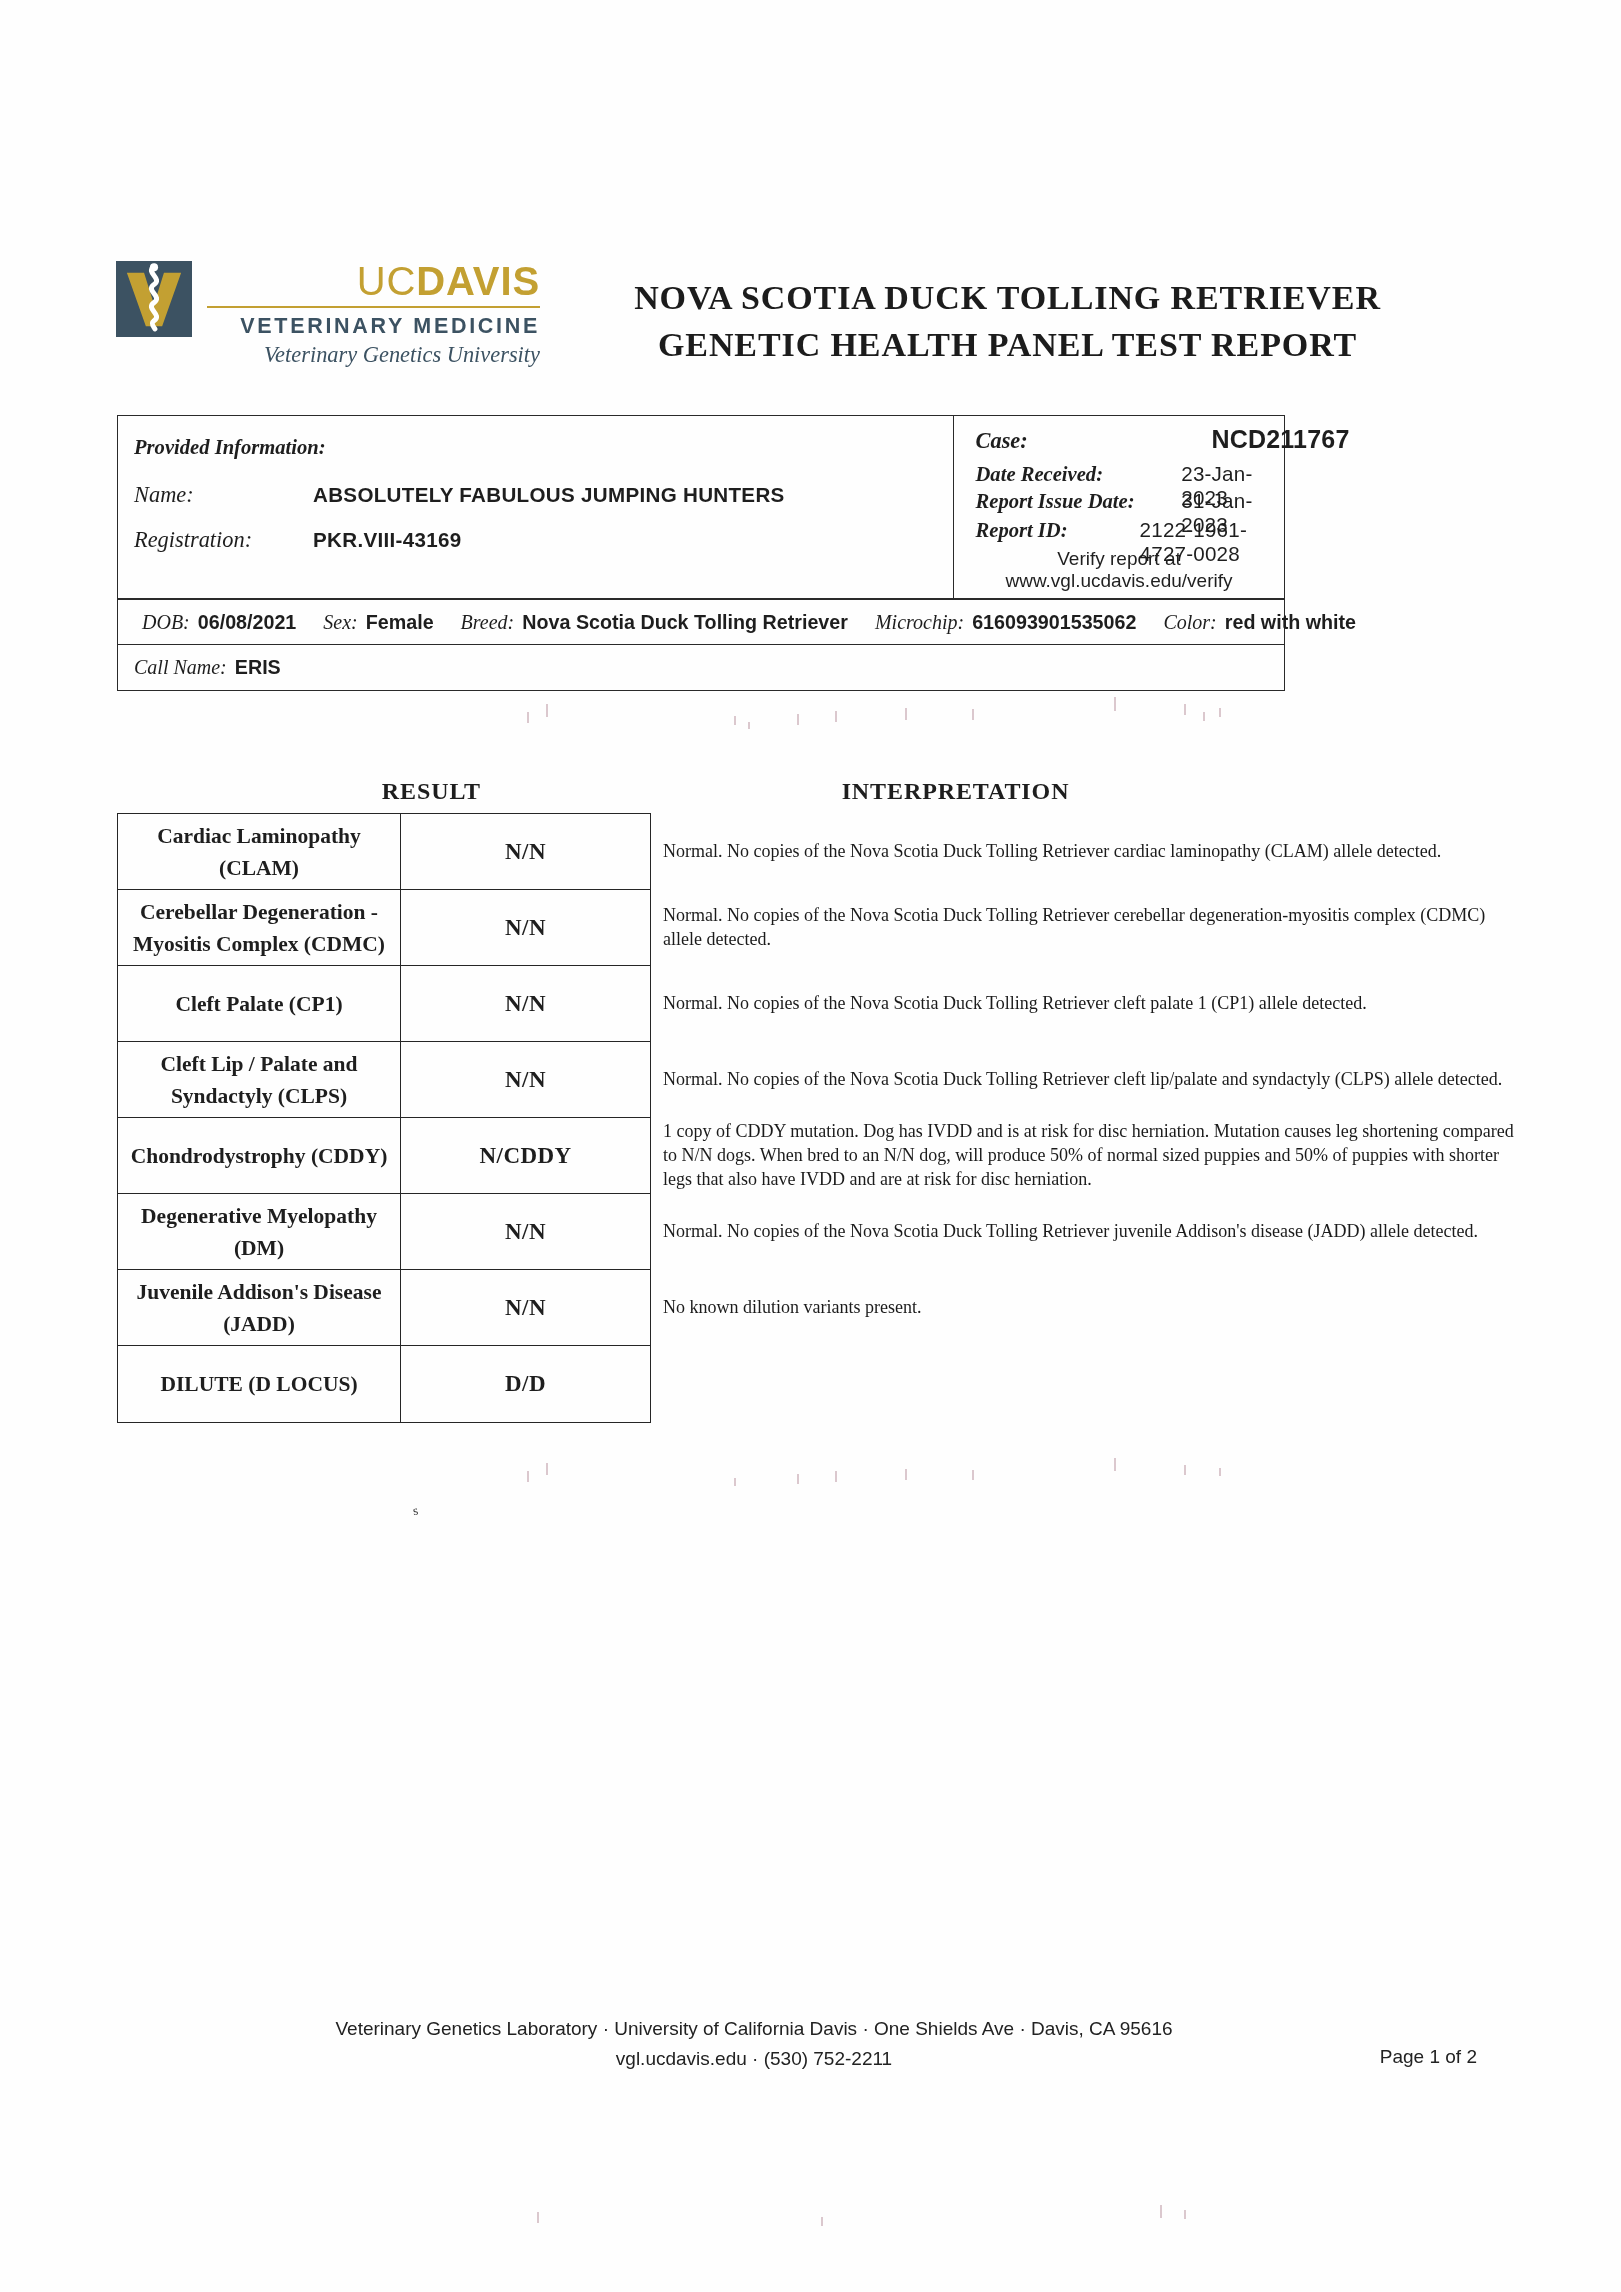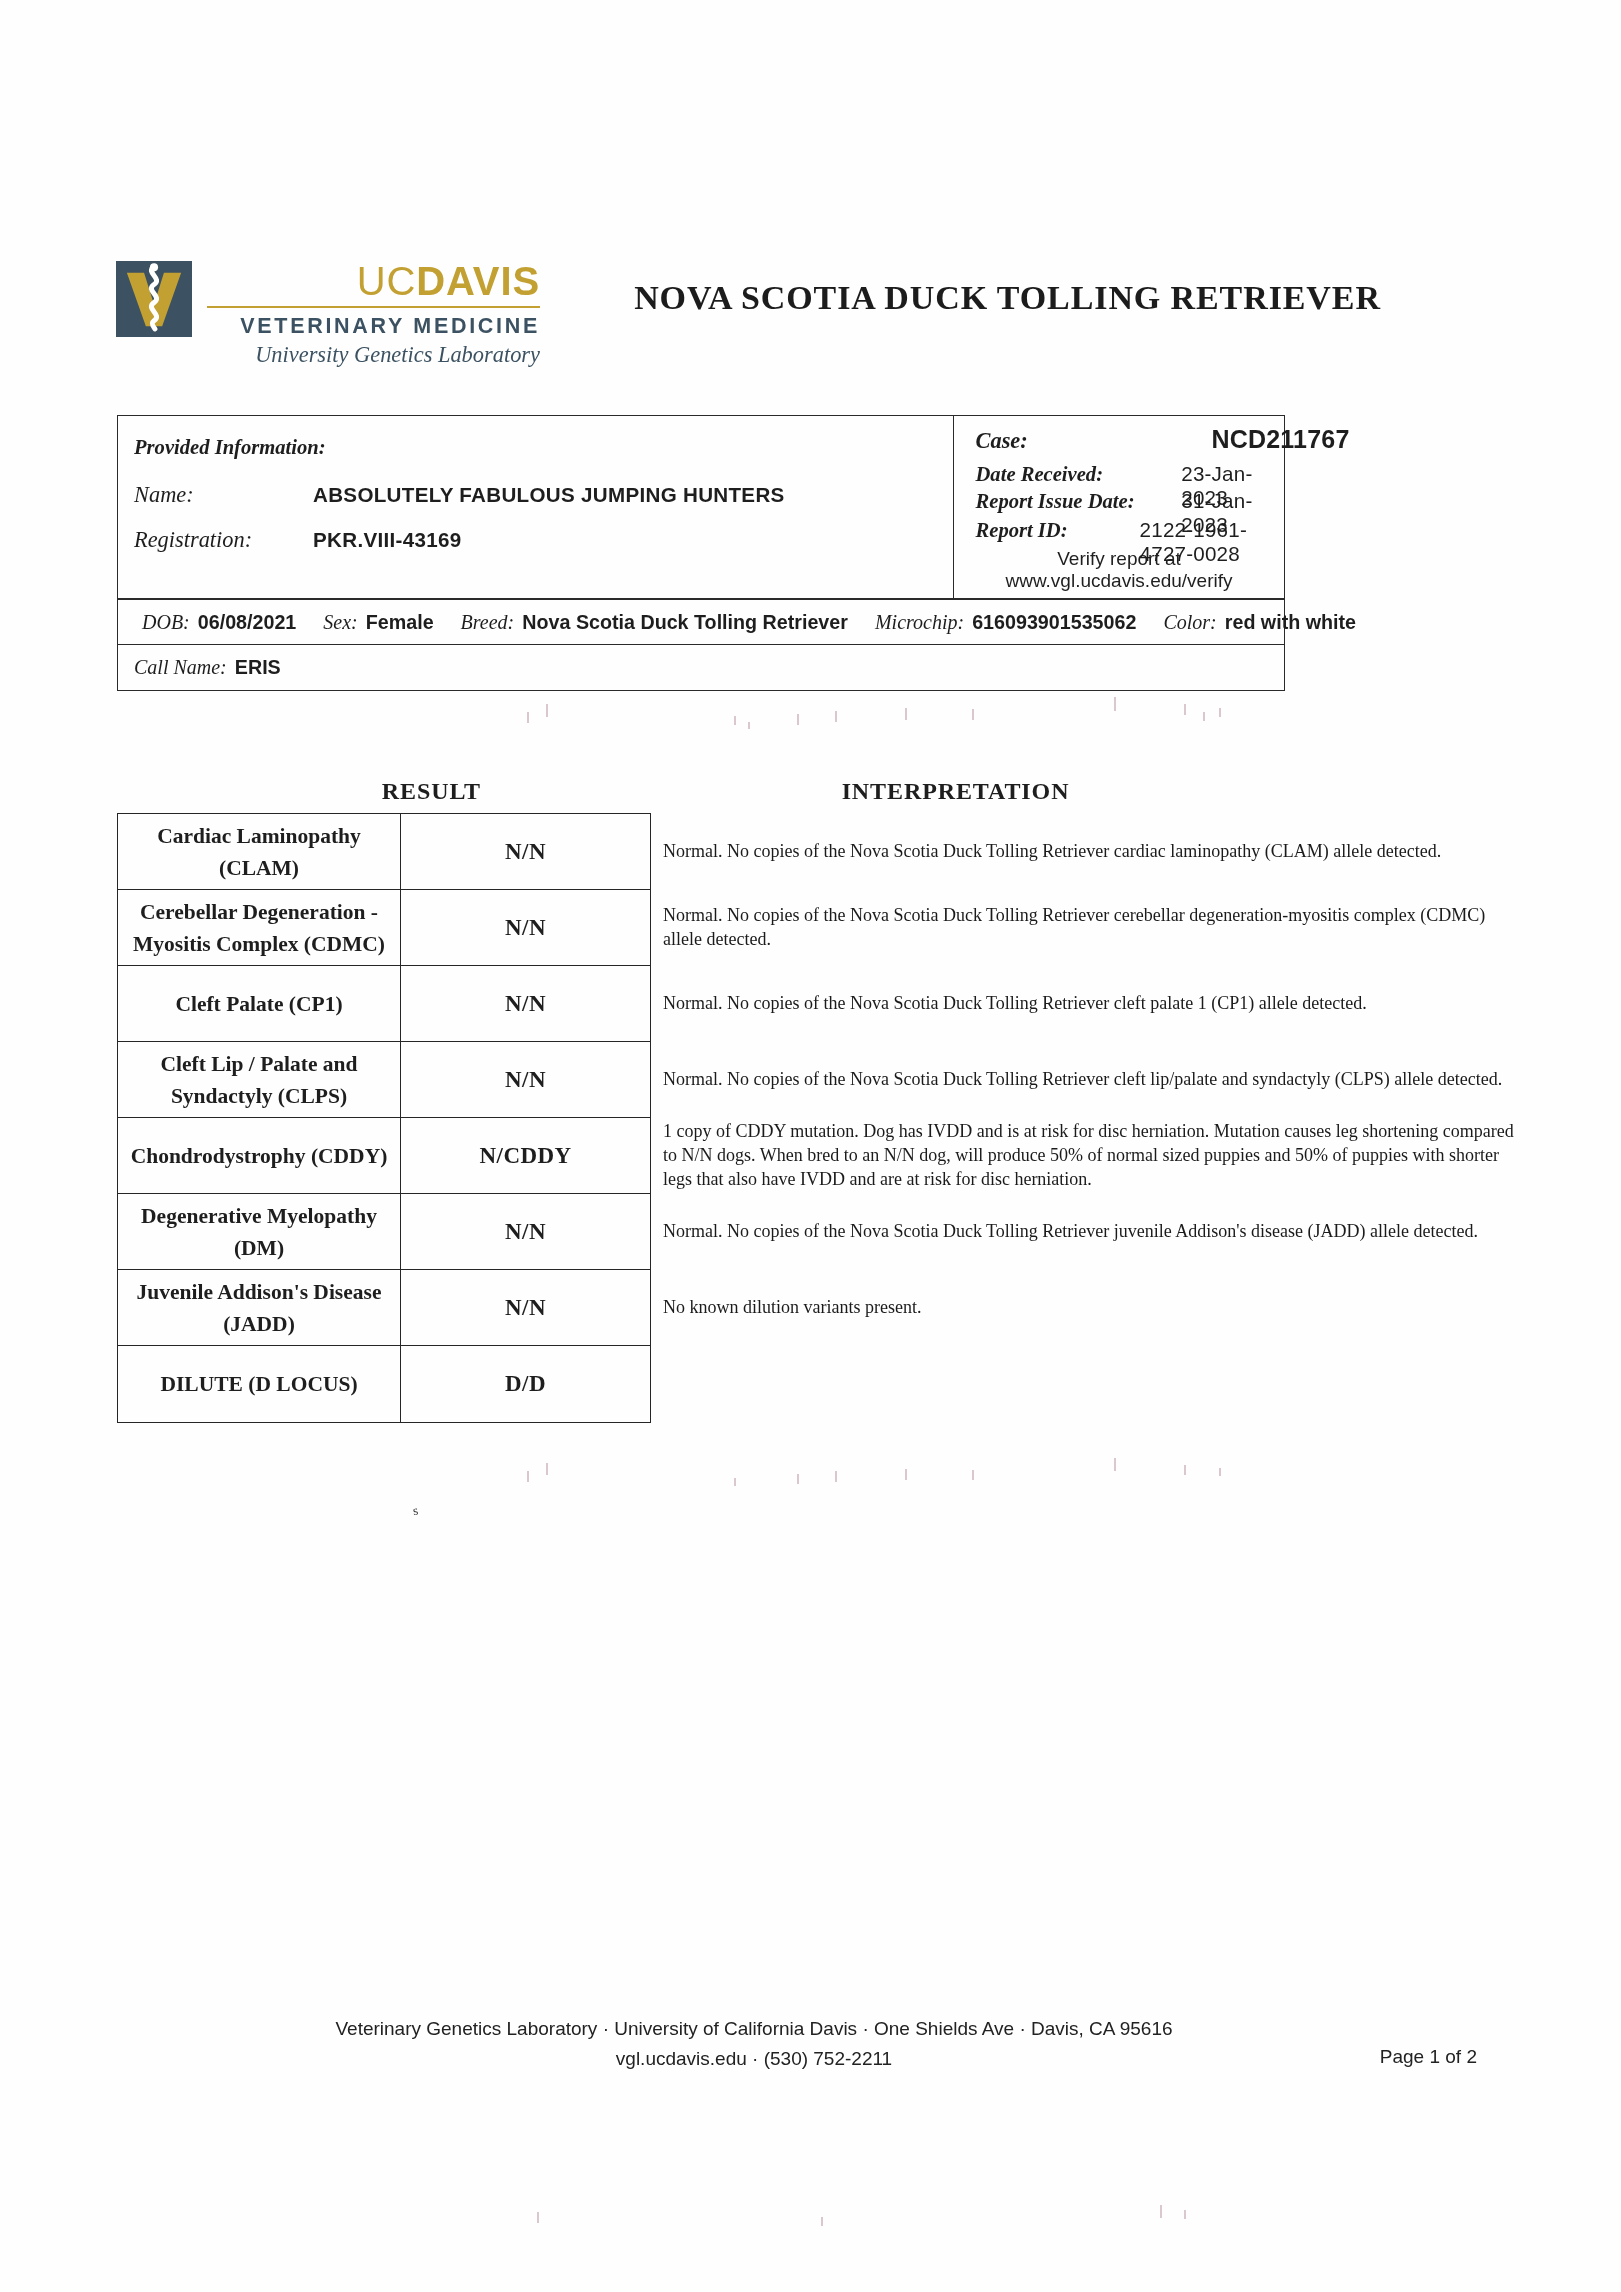--- a/index.html
+++ b/index.html
@@ -92,26 +92,27 @@
         <rect width="84" height="84" fill="#3C5262"></rect>
         <path d="M12,13 L31,13 L42,48 L53,13 L72,13 L51,72 L33,72 Z" fill="#C3A032"></path>
         <path d="M42,6 C32,13 52,19 42,26 C32,33 52,39 42,46 C32,53 52,59 42,66 C38,69 41,72 43,75" stroke="#ffffff" stroke-width="5.5" fill="none" stroke-linecap="round"></path>
         <circle cx="42" cy="7" r="4.5" fill="#ffffff"></circle>
       </svg>
     </div>
     <div class="logo-text">
       <div class="logo-word"><span class="uc">UC</span><span class="davis">DAVIS</span></div>
       <div class="logo-rule"></div>
       <div class="logo-vm">VETERINARY MEDICINE</div>
-      <div class="logo-vgl">University Genetics Laboratory</div>
+      <div class="logo-vgl">Veterinary Genetics University</div>
     </div>
   </div>
 
   <div class="title">
     <div>NOVA SCOTIA DUCK TOLLING RETRIEVER</div>
+    <div>GENETIC HEALTH PANEL TEST REPORT</div>
   </div>
 
   <div class="info-box">
     <div class="info-r1">
       <div class="cell-left">
         <div class="provided">Provided Information:</div>
         <div class="ivrow nrow">
           <span class="lab">Name:</span>
           <span class="val">ABSOLUTELY FABULOUS JUMPING HUNTERS</span>
         </div>

